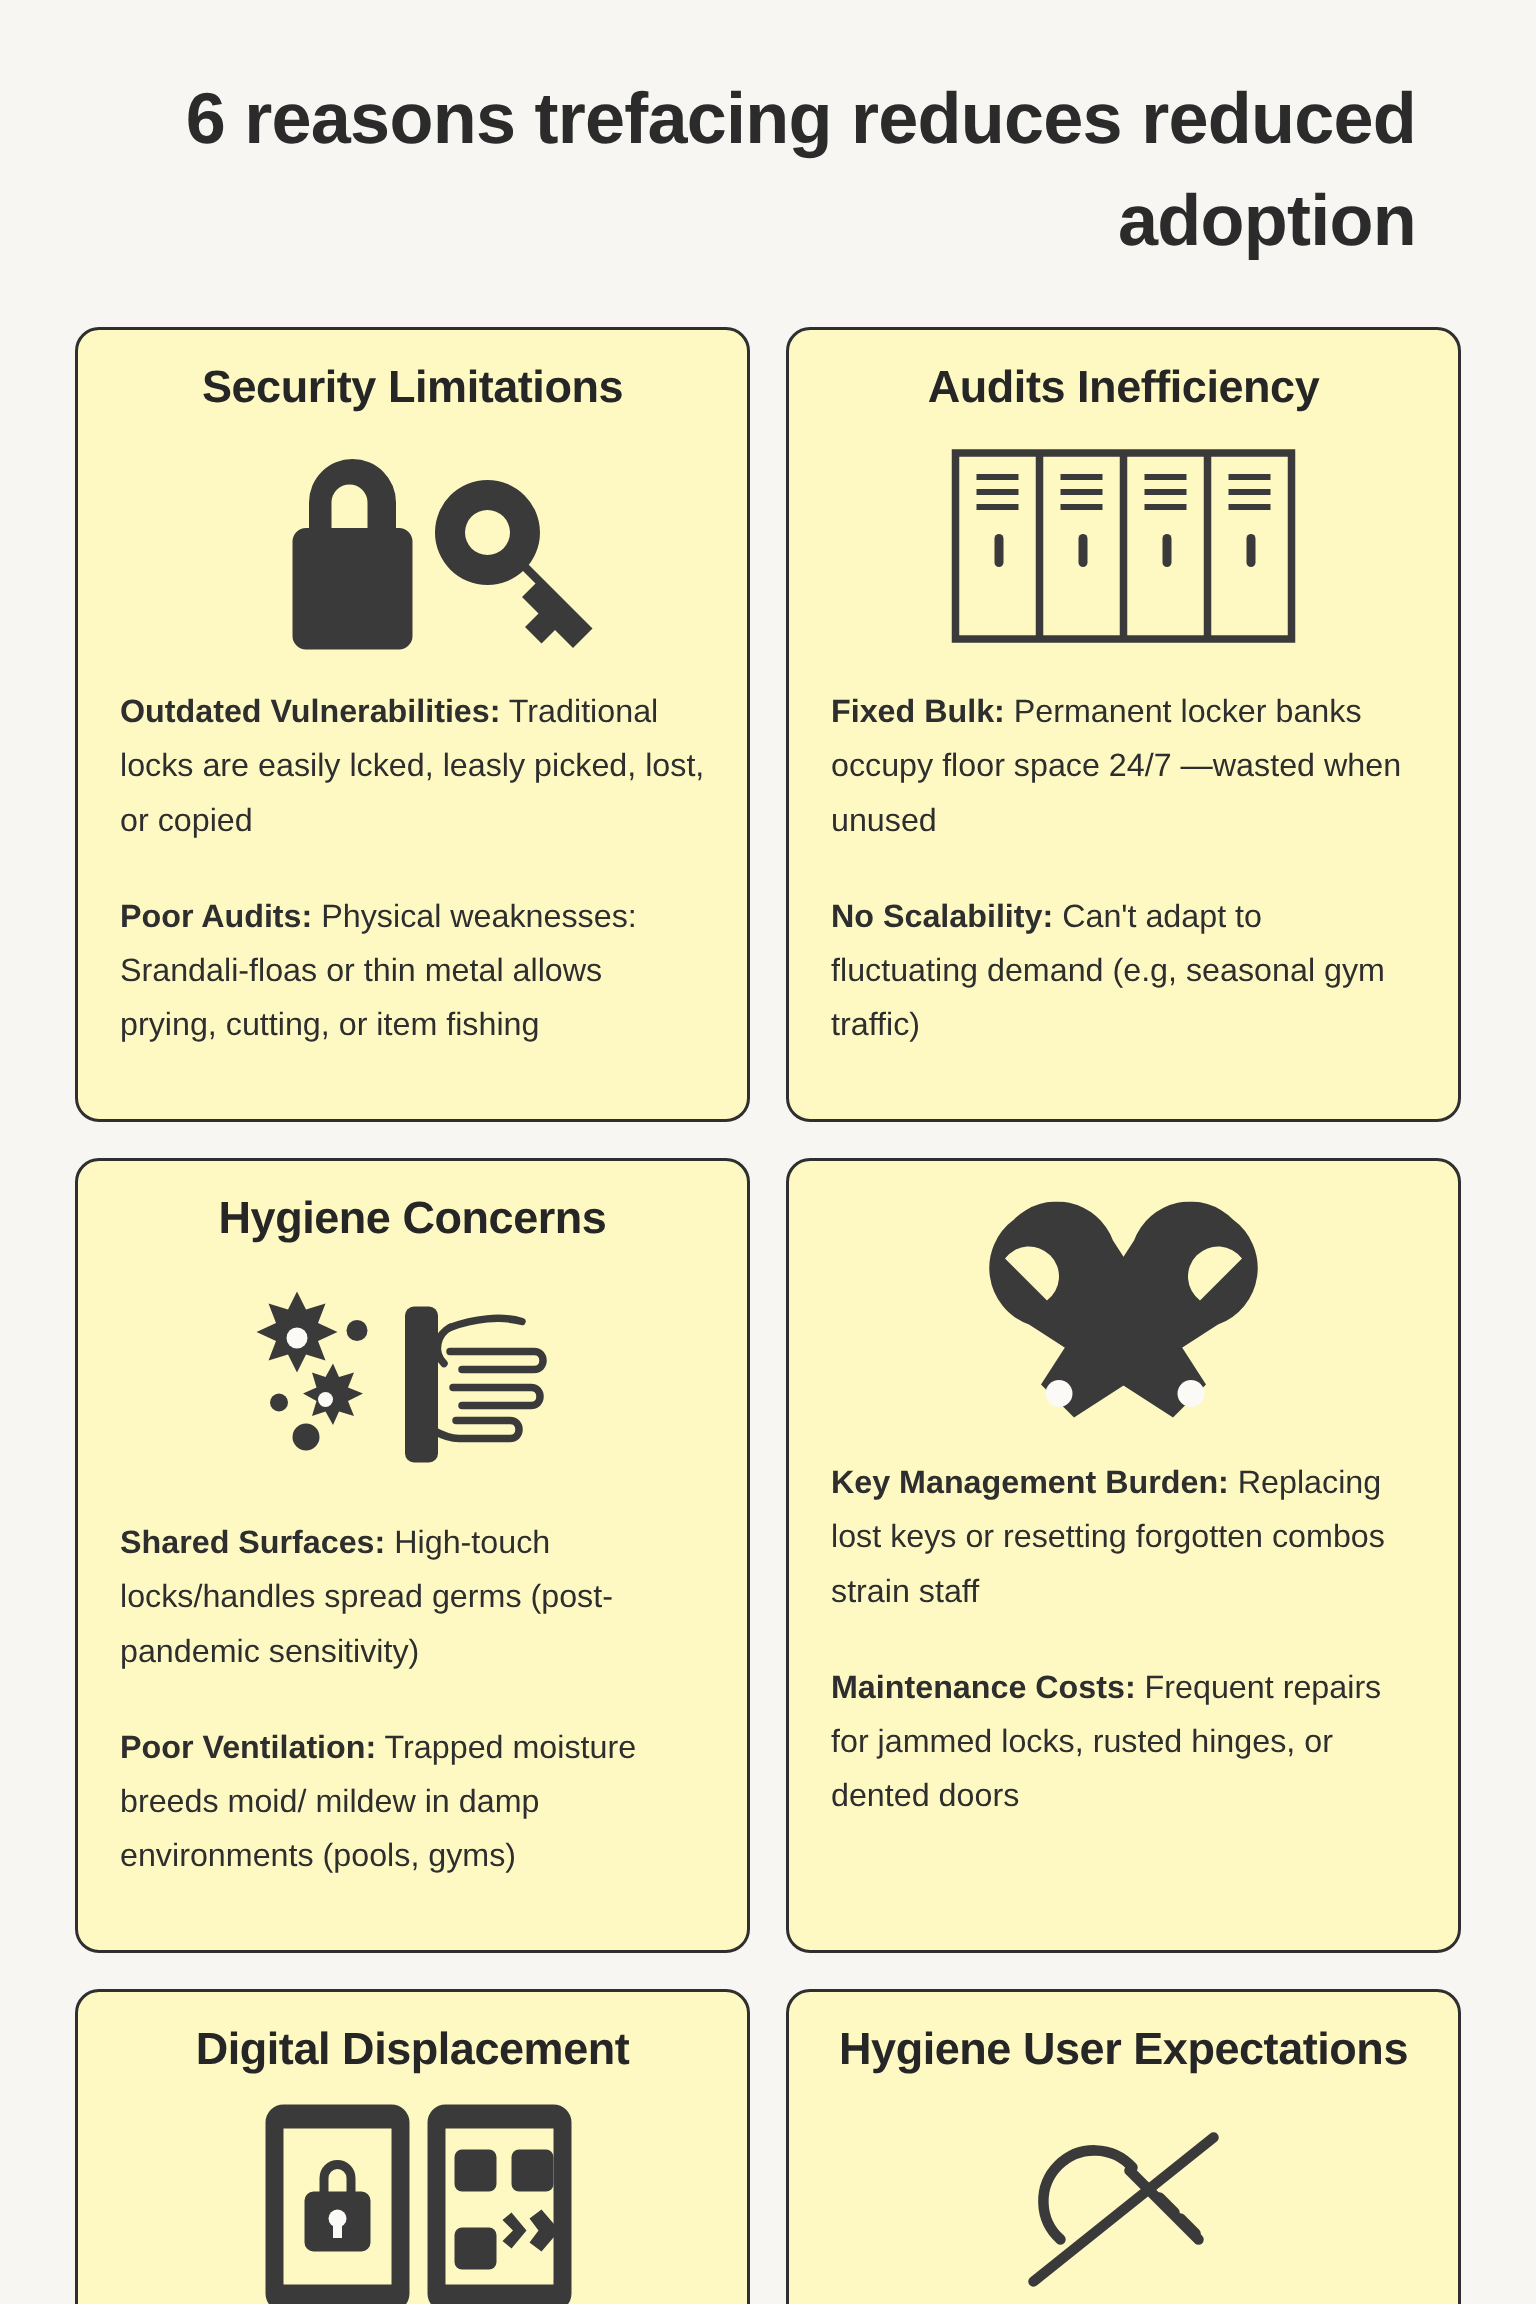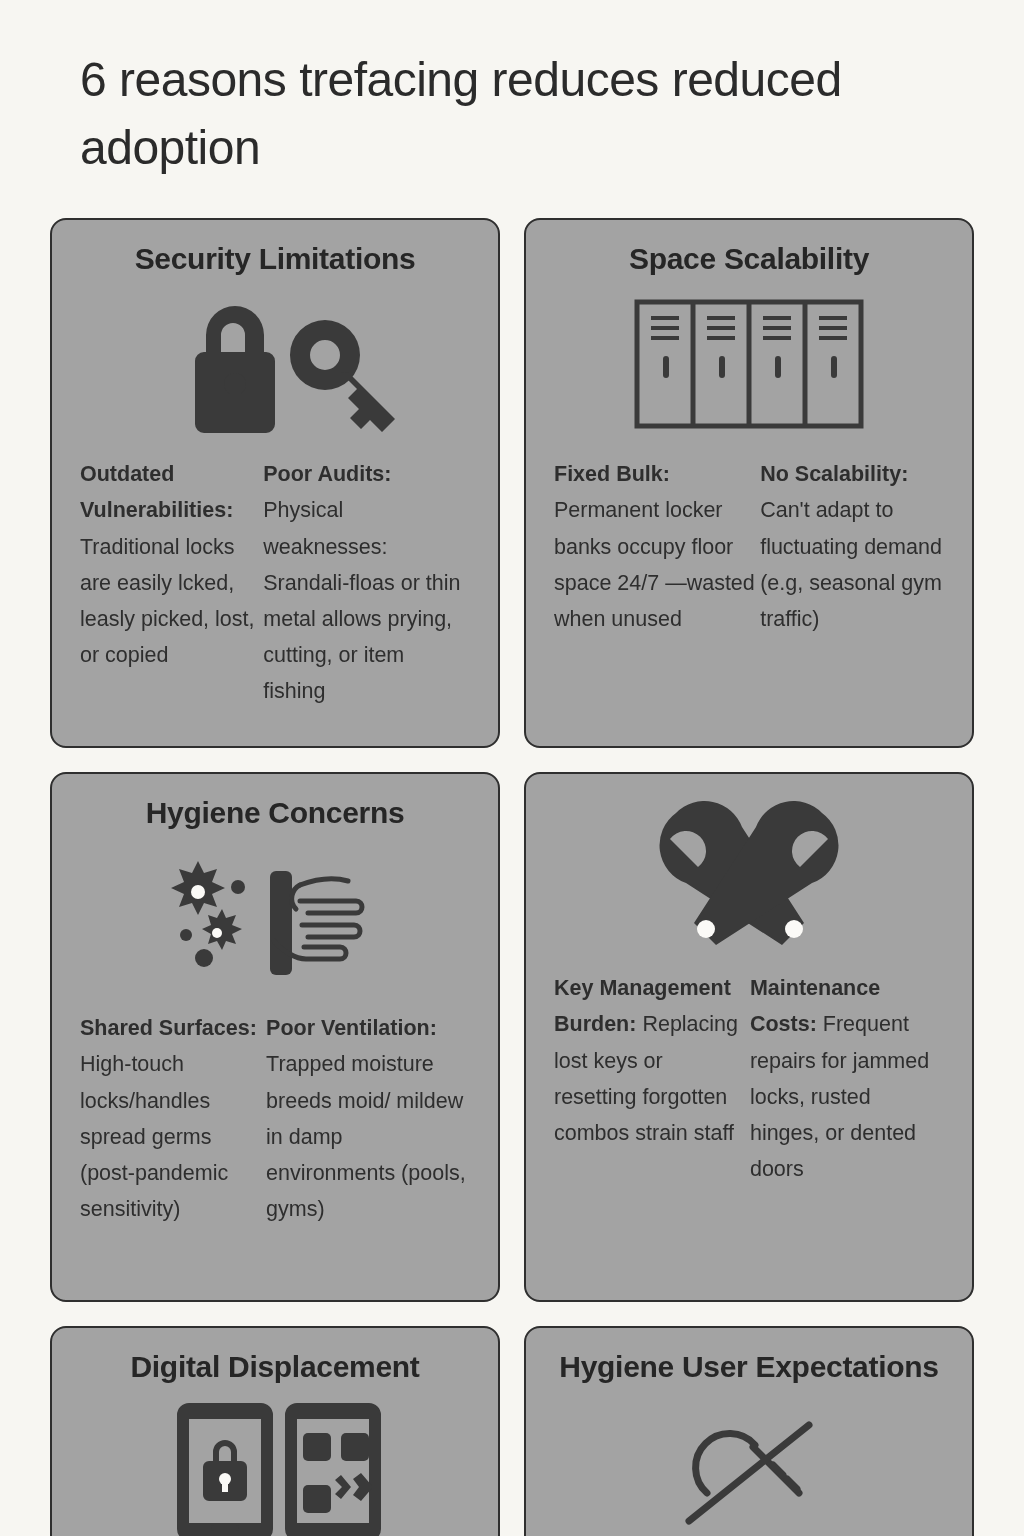--- a/index.html
+++ b/index.html
@@ -16,38 +16,38 @@
   }
   .page {
     position: relative;
     width: 1024px;
     height: 1536px;
     background: #f7f6f2;
     box-sizing: border-box;
     padding: 46px 50px 0 50px;
   }
   .title {
-    text-align: left;
+    text-align: right;
     font-size: 48px;
     line-height: 1.42;
-    font-weight: normal;
+    font-weight: bold;
     letter-spacing: -0.5px;
     color: #2b2b2b;
     margin: 0 0 36px 0;
     padding: 0 30px;
   }
   .grid {
     display: grid;
     grid-template-columns: 1fr 1fr;
     grid-auto-rows: 530px;
     column-gap: 24px;
     row-gap: 24px;
   }
   .card {
-    background: #a3a3a3;
+    background: #fef9c3;
     border: 2px solid #2f2f2f;
     border-radius: 16px;
     box-sizing: border-box;
     padding: 22px 28px 20px 28px;
     display: flex;
     flex-direction: column;
     align-items: stretch;
     overflow: hidden;
   }
   .card-title {
@@ -64,21 +64,22 @@
     display: flex;
     align-items: center;
     justify-content: center;
     margin-bottom: 10px;
   }
   .icon-wrap svg {
     display: block;
   }
   .bullets {
     display: flex;
-    gap: 0;
+    flex-direction: column;
+    gap: 28px;
   }
   .bullet {
     font-size: 21.5px;
     line-height: 1.68;
     color: #2e2e2e;
   }
   .bullet .lead {
     font-weight: bold;
   }
 </style>
@@ -110,21 +111,21 @@
         <div class="bullet">
           <span class="lead">Outdated Vulnerabilities:</span><span> Traditional locks are easily lcked, leasly picked, lost, or copied</span>
         </div>
         <div class="bullet">
           <span class="lead">Poor Audits:</span><span> Physical weaknesses: Srandali-floas or thin metal allows prying, cutting, or item fishing</span>
         </div>
       </div>
     </div>
 
     <div class="card">
-      <div class="card-title">Space Scalability</div>
+      <div class="card-title">Audits Inefficiency</div>
       <div class="icon-wrap">
         <svg width="240" height="160" viewBox="0 0 240 160">
           <g fill="none" stroke="#3a3a3a" stroke-width="5">
             <rect x="8" y="18" width="224" height="124"></rect>
             <line x1="64" y1="18" x2="64" y2="142"></line>
             <line x1="120" y1="18" x2="120" y2="142"></line>
             <line x1="176" y1="18" x2="176" y2="142"></line>
           </g>
           <g fill="#3a3a3a">
             <rect x="22" y="32" width="28" height="4"></rect>

